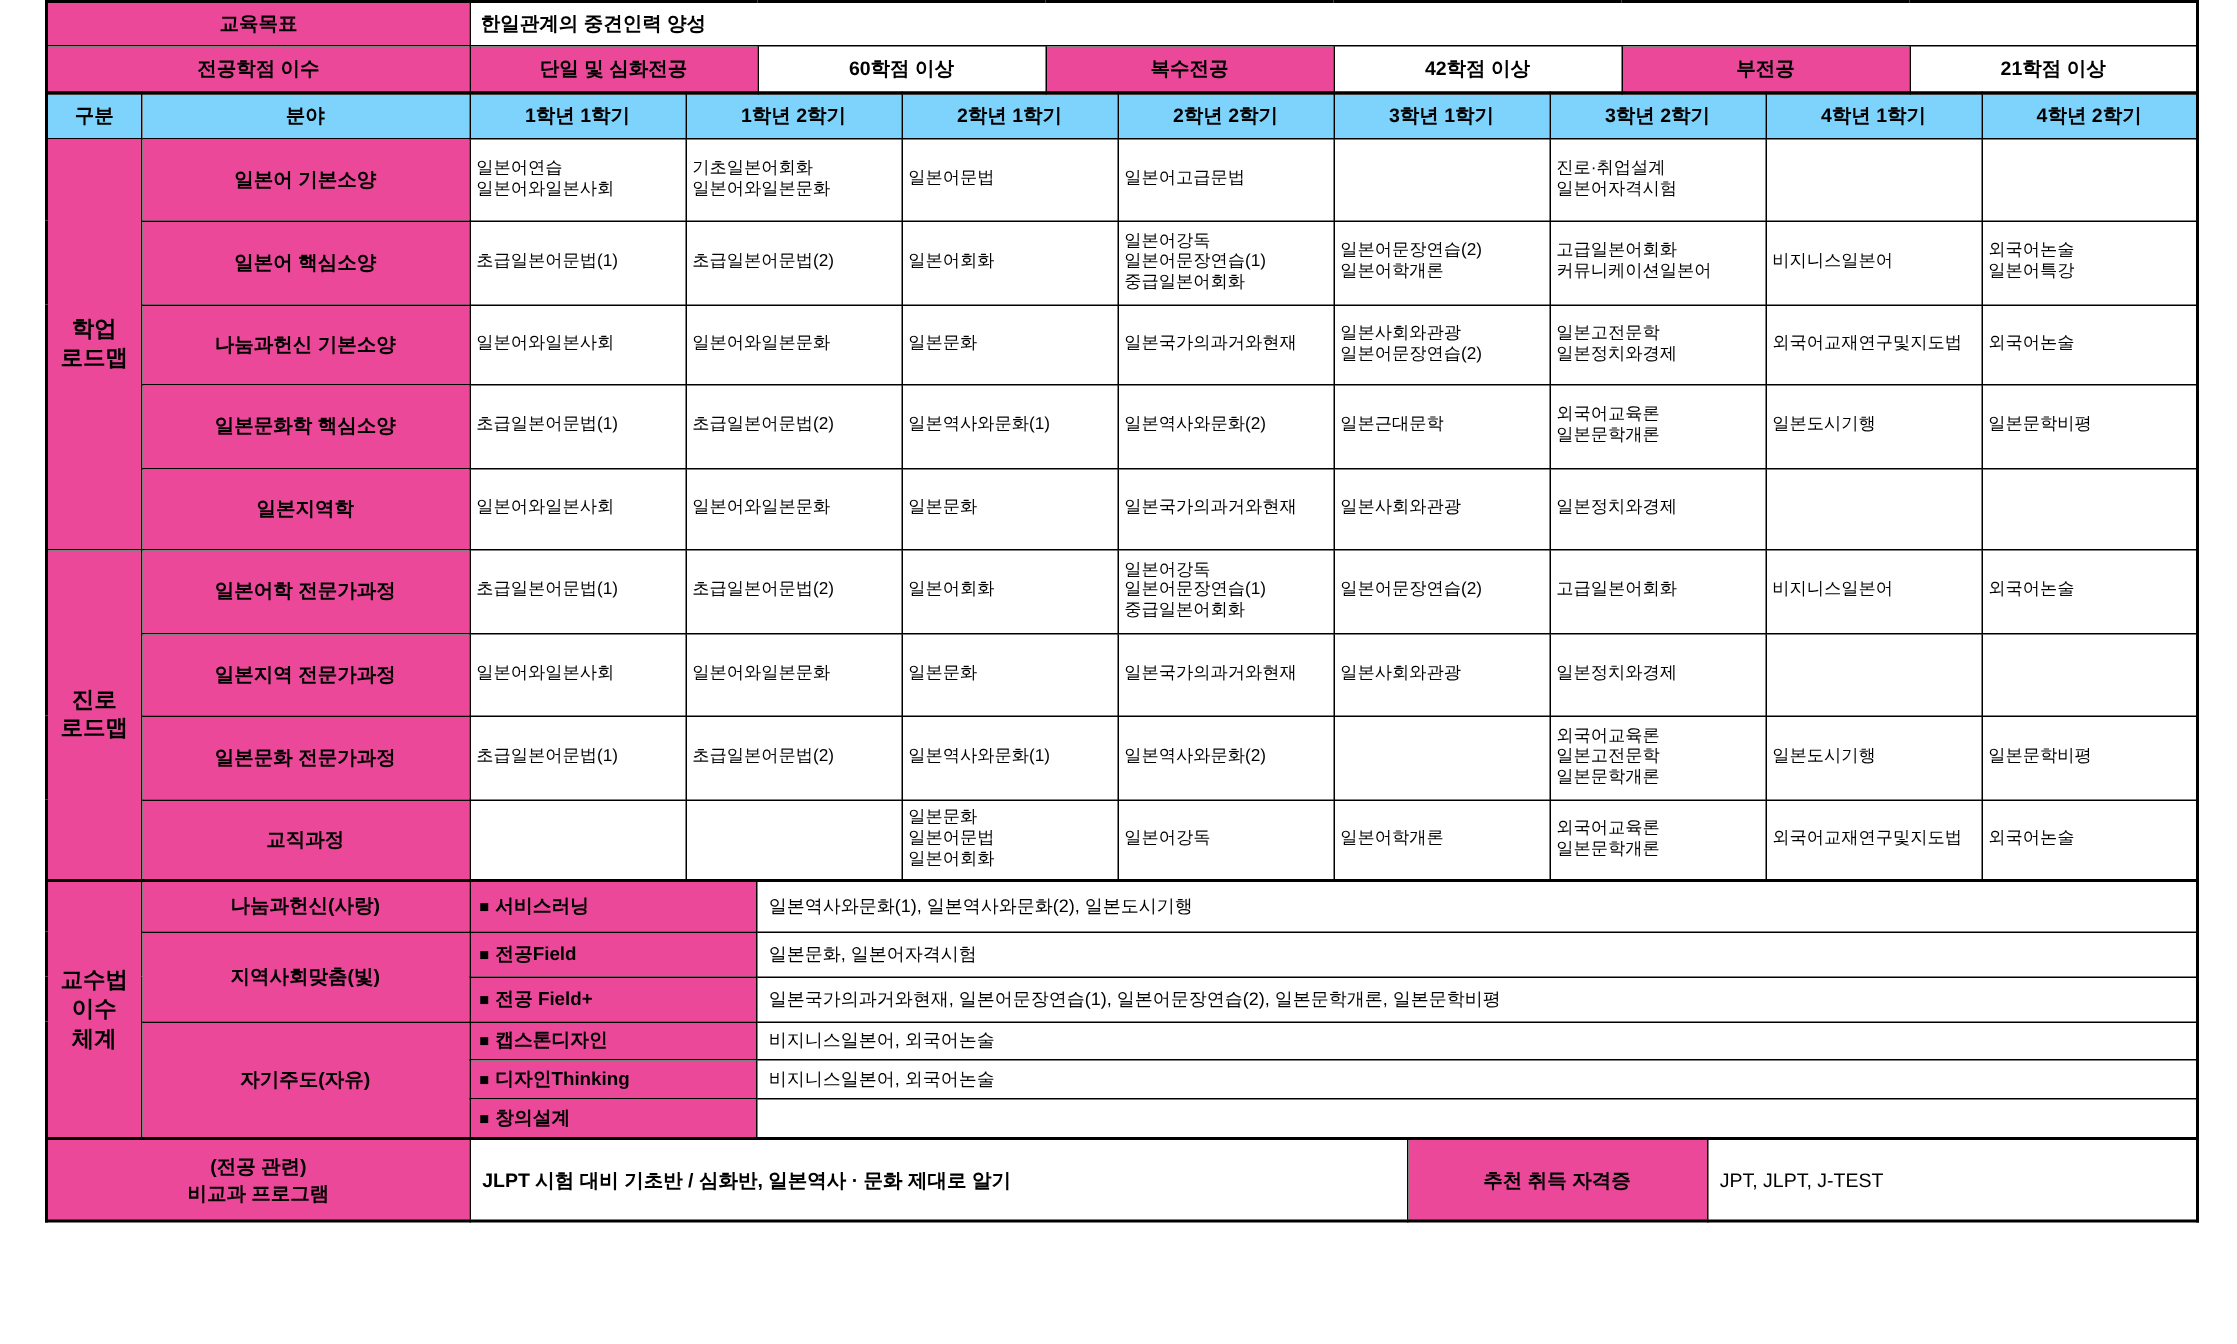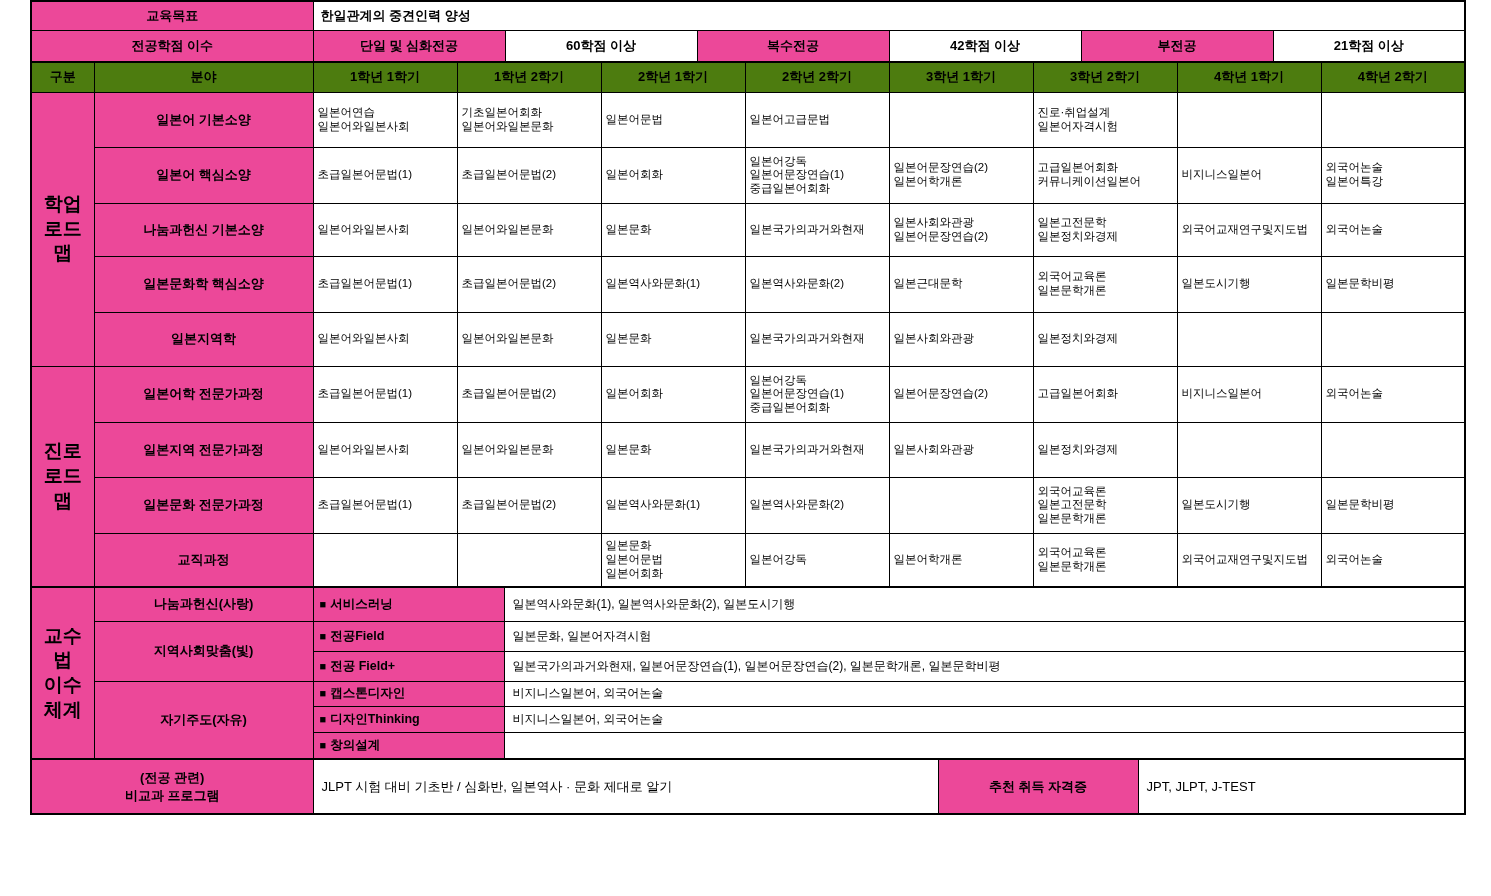--- a/index.html
+++ b/index.html
@@ -2,29 +2,29 @@
 <html><head>
 <meta charset="utf-8">
 <style>
   html,body{margin:0;padding:0;background:#fff;}
   .page{width:1491px;height:896px;background:#fff;font-family:"Liberation Sans","DejaVu Sans",sans-serif;color:#000;box-sizing:border-box;}
   .title{font-size:26px;font-weight:bold;padding:9px 0 6px 30px;letter-spacing:-1px;}
   .tbl{border-collapse:collapse;table-layout:fixed;margin-left:30px;border:2px solid #000;}
   .tbl + .tbl{margin-top:-2px;}
   td,th{border:1px solid #000;padding:1px 4px;vertical-align:middle;overflow:hidden;box-sizing:border-box;}
   .g{background:#ec4899;}
-  .hdr{background:#4d7c0f;font-weight:bold;font-size:13px;text-align:center;}
+  .hdr{background:#7dd3fc;font-weight:bold;font-size:13px;text-align:center;}
   .lbl{font-weight:bold;font-size:13px;text-align:center;white-space:pre-line;}
   .val{font-weight:bold;font-size:13px;text-align:left;padding-left:7px;}
   .cval{font-weight:bold;font-size:13px;text-align:center;}
-  .sect{font-weight:bold;font-size:19px;text-align:center;white-space:pre-line;line-height:1.3;}
+  .sect{font-weight:bold;font-size:15px;text-align:center;white-space:pre-line;line-height:1.3;}
   .course{font-size:11.5px;text-align:left;white-space:pre-line;line-height:1.18;word-break:break-all;padding:2px 4px;}
   .method{font-weight:bold;font-size:12.5px;text-align:left;padding-left:6px;}
   .mcourses{font-size:12px;text-align:left;padding-left:8px;}
-  .bbold{font-weight:normal;font-size:13px;text-align:left;padding-left:8px;}
+  .bbold{font-weight:bold;font-size:13px;text-align:left;padding-left:8px;}
   .bplain{font-size:13px;text-align:left;padding-left:8px;}
   .sq{font-size:11px;margin-right:4px;}
 </style>
 </head>
 <body>
 
 <div class="page">
 
 
   <table class="tbl">

